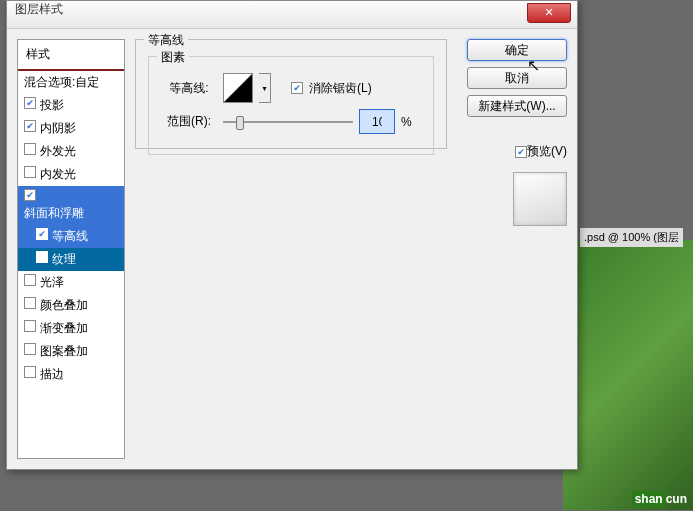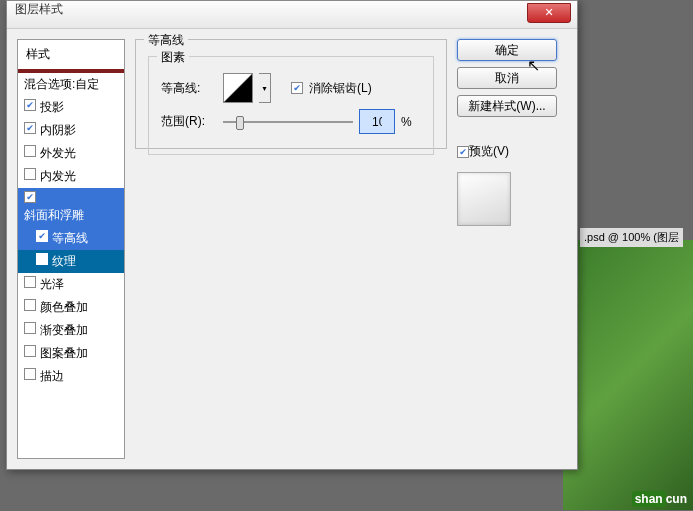--- a/index.html
+++ b/index.html
@@ -7,41 +7,41 @@
 .bg-img { position: absolute; right: 0; top: 240px; width: 130px; height: 270px; background: linear-gradient(135deg,#3a7a2a,#5fa040,#2f6020); }
 .bg-title { position: absolute; top: 228px; left: 580px; color: #000; font-size: 11px; background: #ddd; padding: 2px 4px; }
 .watermark { position: absolute; right: 6px; bottom: 4px; color: #fff; font-weight: bold; font-size: 16px; padding-left: 28px; }
 .watermark .s { background: #2a7a1a; padding: 1px 3px; border-radius: 3px; }
 .dialog { position: absolute; left: 6px; top: 0; width: 572px; height: 470px; background: #f0f0f0; border: 1px solid #888; box-shadow: 2px 2px 8px rgba(0,0,0,0.4); }
 .titlebar { height: 28px; background: linear-gradient(#fdfdfd,#e8e8e8); border-bottom: 1px solid #ccc; display: flex; align-items: flex-start; padding-left: 8px; position: relative; }
 .titlebar-text { font-size: 12px; color: #333; }
 .close-btn { position: absolute; right: 6px; top: 2px; width: 44px; height: 20px; background: linear-gradient(#e57373,#c62828); border: 1px solid #8b2020; border-radius: 0 0 3px 3px; color: #fff; text-align: center; line-height: 16px; font-size: 11px; cursor: pointer; }
 .content { display: flex; padding: 10px; gap: 10px; height: calc(100% - 28px); }
 .left-panel { width: 108px; border: 1px solid #999; background: #fff; }
-.left-header { padding: 6px 8px; border-bottom: 4px solid #7f1d1d; font-size: 12px; }
+.left-header { padding: 6px 8px; border-bottom: 2px solid #7f1d1d; font-size: 12px; }
 .left-list { }
 .li { display: flex; align-items: flex-start; padding: 3px 6px; cursor: pointer; gap: 4px; }
 .li.selected { background: #3874d6; color: #fff; }
 .li.sub { padding-left: 18px; }
 .cb { width: 12px; height: 12px; border: 1px solid #888; background: #fff; display: inline-flex; align-items: center; justify-content: center; font-size: 9px; color: #3874d6; }
 .cb.checked::after { content: "✔"; }
 .li.selected .cb { border-color: #fff; background:#fff; }
 .mid-panel { flex: 1; position: relative; }
 .fieldset { border: 1px solid #bbb; padding: 10px 12px 14px; margin-bottom: 8px; position: relative; }
 .fieldset > .legend { position: absolute; top: -8px; left: 8px; background: #f0f0f0; padding: 0 4px; font-size: 12px; }
 .row { display: flex; align-items: center; gap: 6px; margin: 6px 0; }
-.row label { min-width: 56px; text-align: left; }
+.row label { min-width: 56px; text-align: center; }
 .contour-swatch { width: 30px; height: 30px; border: 1px solid #888; background: linear-gradient(135deg,#fff 48%,#000 52%); position: relative; cursor: pointer; }
 .contour-arrow { width: 12px; height: 30px; border: 1px solid #888; border-left: none; background: #eee; display: flex; align-items: center; justify-content: center; font-size: 8px; cursor: pointer; }
 .slider { position: relative; width: 130px; height: 14px; }
 .slider-track { position: absolute; top: 6px; left: 0; right: 0; height: 2px; background: #999; }
 .slider-thumb { position: absolute; top: 1px; width: 8px; height: 14px; background: #e0e0e0; border: 1px solid #777; border-radius: 2px; cursor: pointer; }
 .num-input { width: 36px; height: 25px; border: 1px solid #7a9fd6; background: #fff; padding: 0 12px; color: #000; }
 .num-input.hl { border: 1px solid #2d6ad0; background: #cfe3ff; color:#000; }
-.right-panel { width: 110px; display: flex; flex-direction: column; gap: 6px; align-items: flex-start; }
+.right-panel { width: 110px; display: flex; flex-direction: column; gap: 6px; align-items: flex-end; }
 .btn { width: 100px; height: 22px; border: 1px solid #8a8a8a; border-radius: 3px; background: linear-gradient(#fdfdfd,#e4e4e4); cursor: pointer; font-size: 12px; }
 .btn.primary { border: 1px solid #4a78c8; box-shadow: 0 0 3px #6fa0e8; }
 .preview-row { display: flex; align-items: center; gap: 0; margin-top: 20px; }
 .preview-swatch { width: 54px; height: 54px; border: 1px solid #aaa; background: linear-gradient(160deg,#fff,#d8d8d8); margin-top: 6px; box-shadow: inset 0 0 4px rgba(0,0,0,0.15); }
 .cursor { position: absolute; left: 520px; top: 55px; font-size: 16px; color: #000; pointer-events:none; }
 </style>
 </head>
 <body>
 
 <div class="bg-img"></div>

